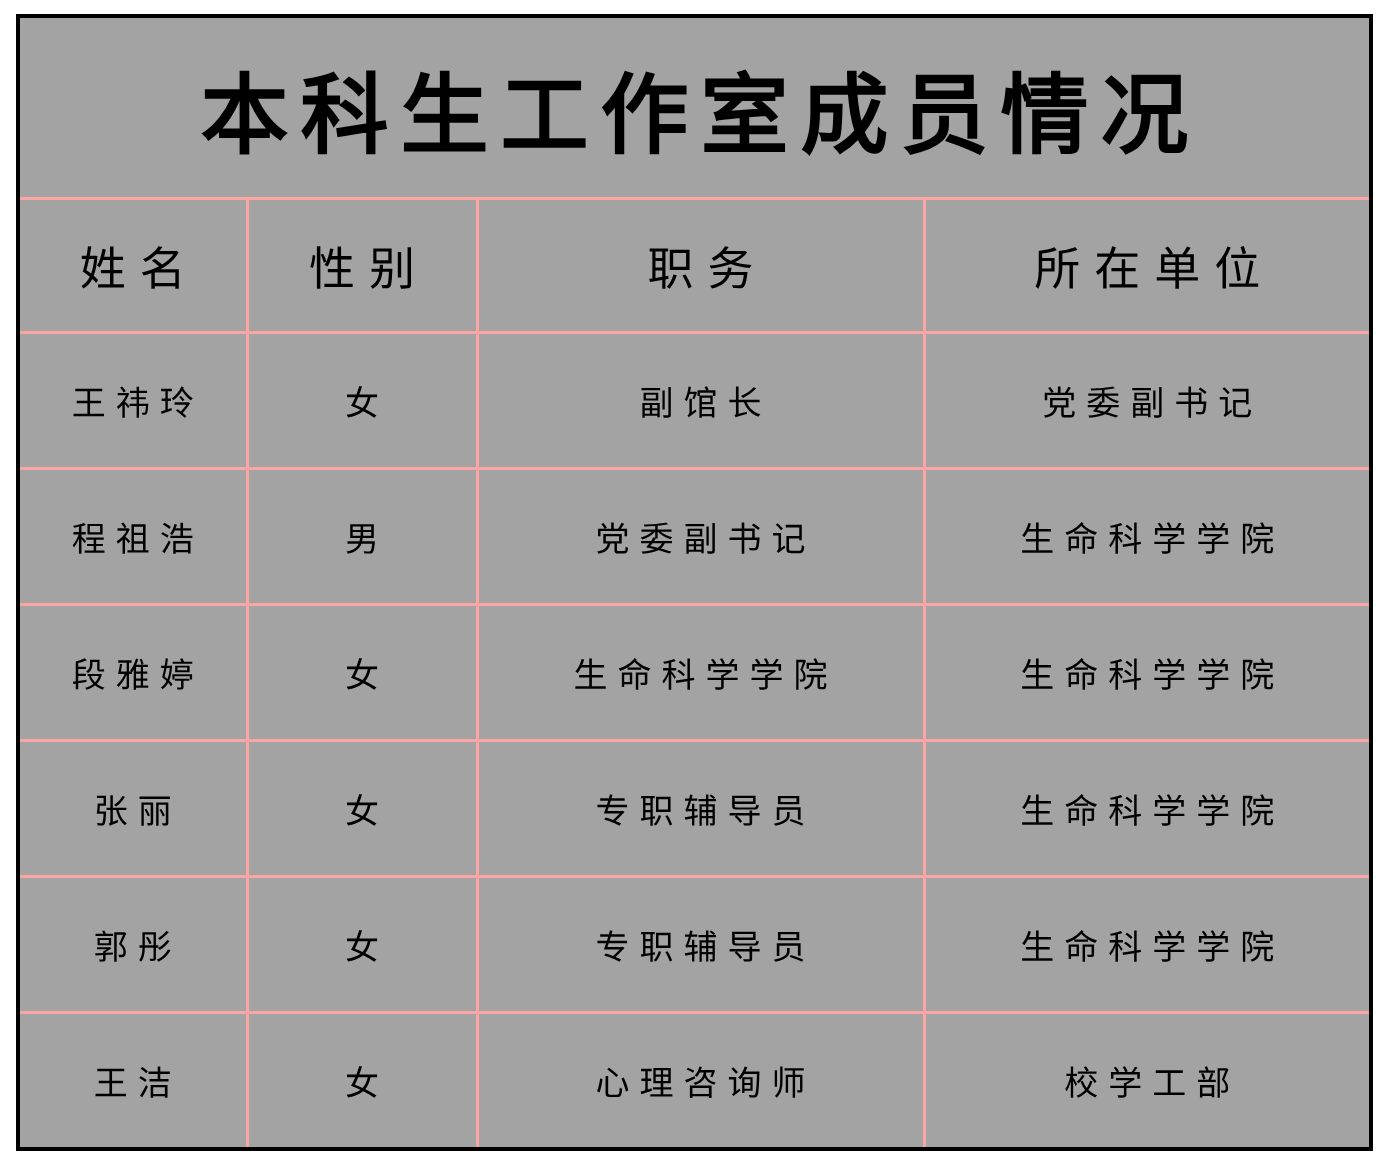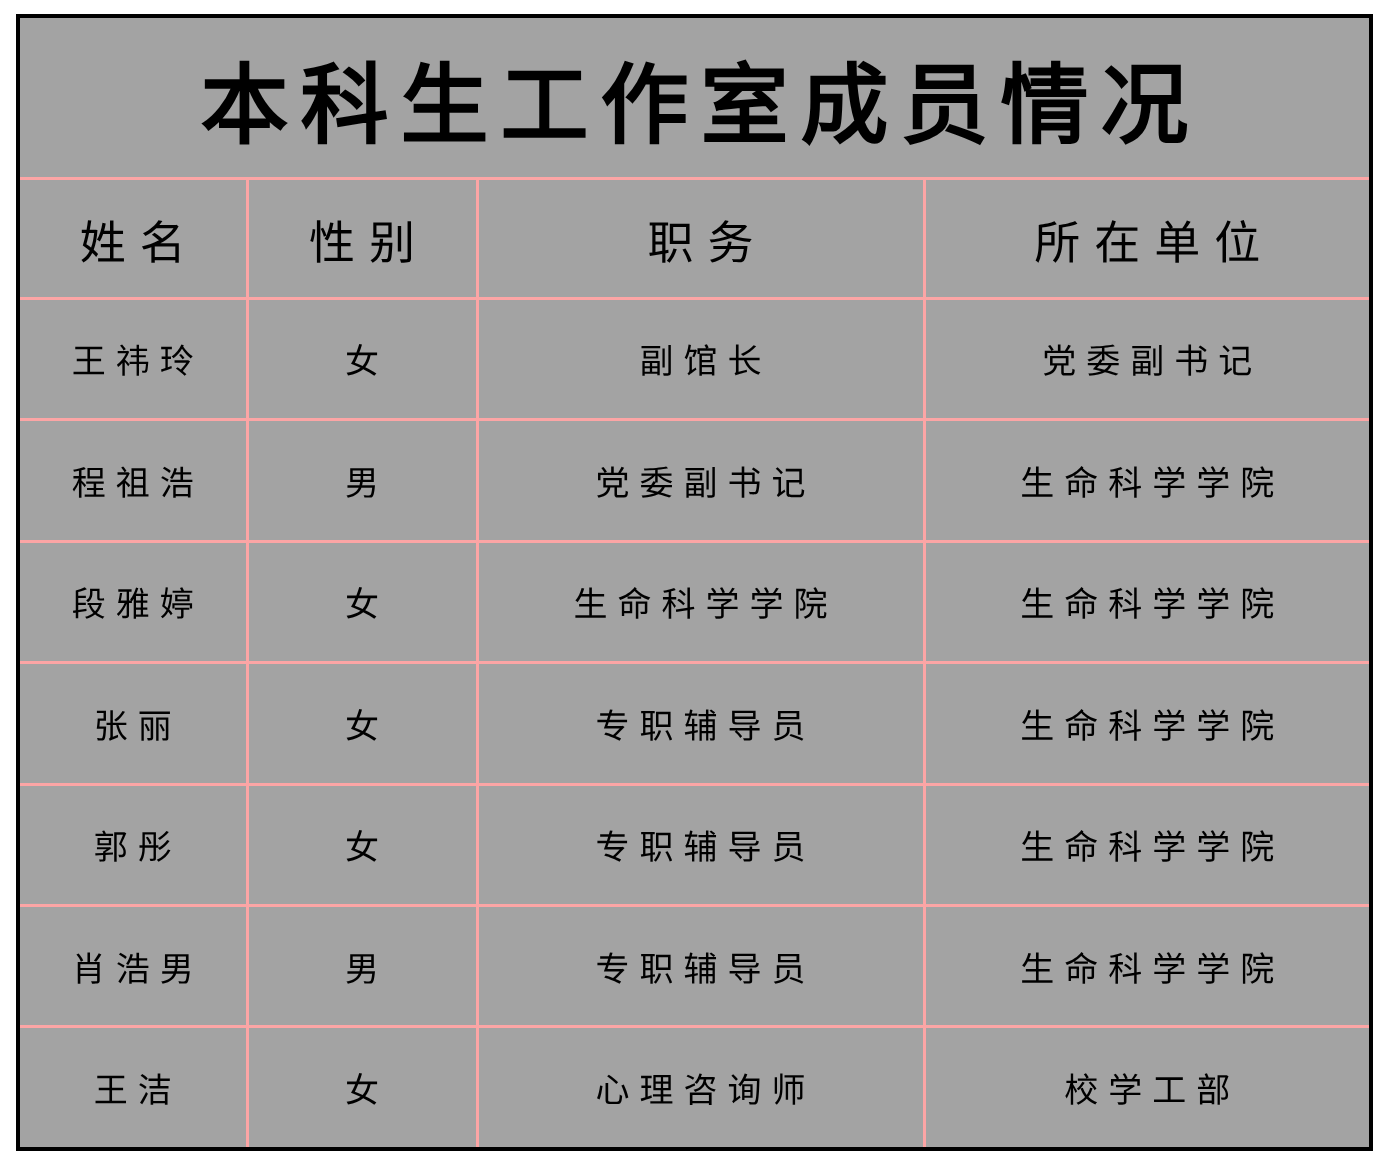--- a/index.html
+++ b/index.html
@@ -102,26 +102,20 @@
         <td>专职辅导员</td>
         <td>生命科学学院</td>
       </tr>
       <tr class="data-row">
         <td>郭彤</td>
         <td>女</td>
         <td>专职辅导员</td>
         <td>生命科学学院</td>
       </tr>
       <tr class="data-row">
-        <td>肖浩男</td>
-        <td>男</td>
-        <td>专职辅导员</td>
-        <td>生命科学学院</td>
-      </tr>
-      <tr class="data-row">
         <td>王洁</td>
         <td>女</td>
         <td>心理咨询师</td>
         <td>校学工部</td>
       </tr>
     </tbody>
   </table>
 </div>
 
 </body></html>

